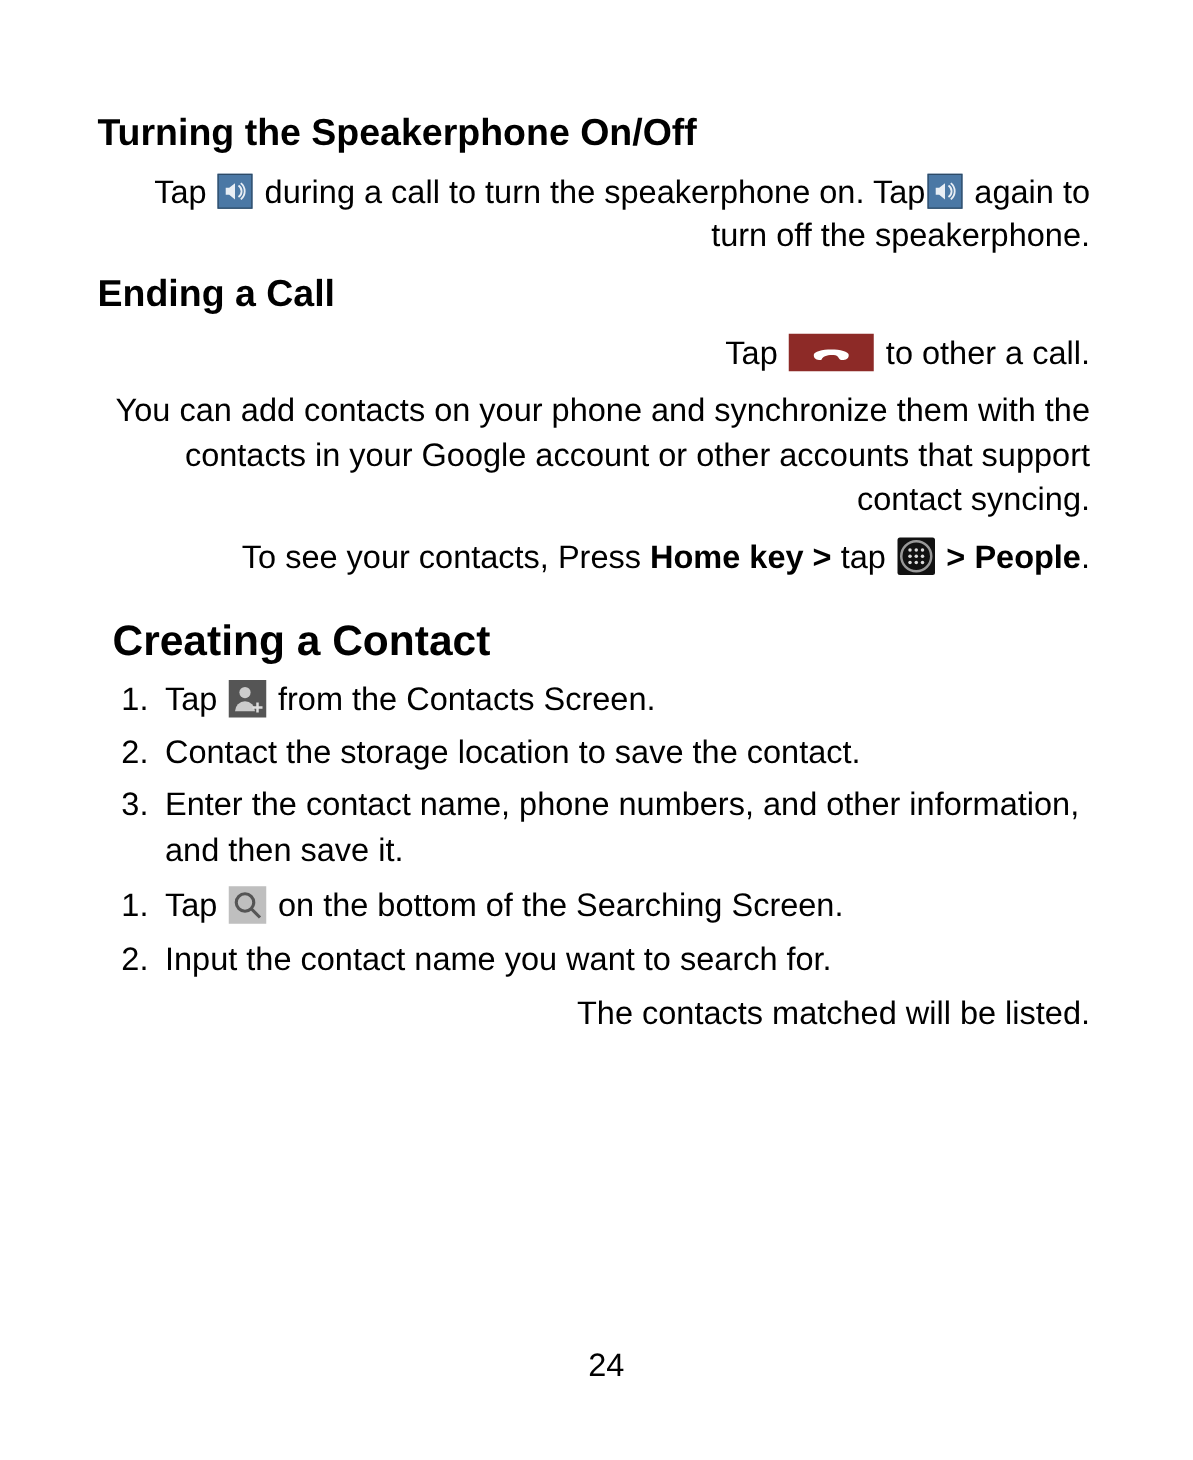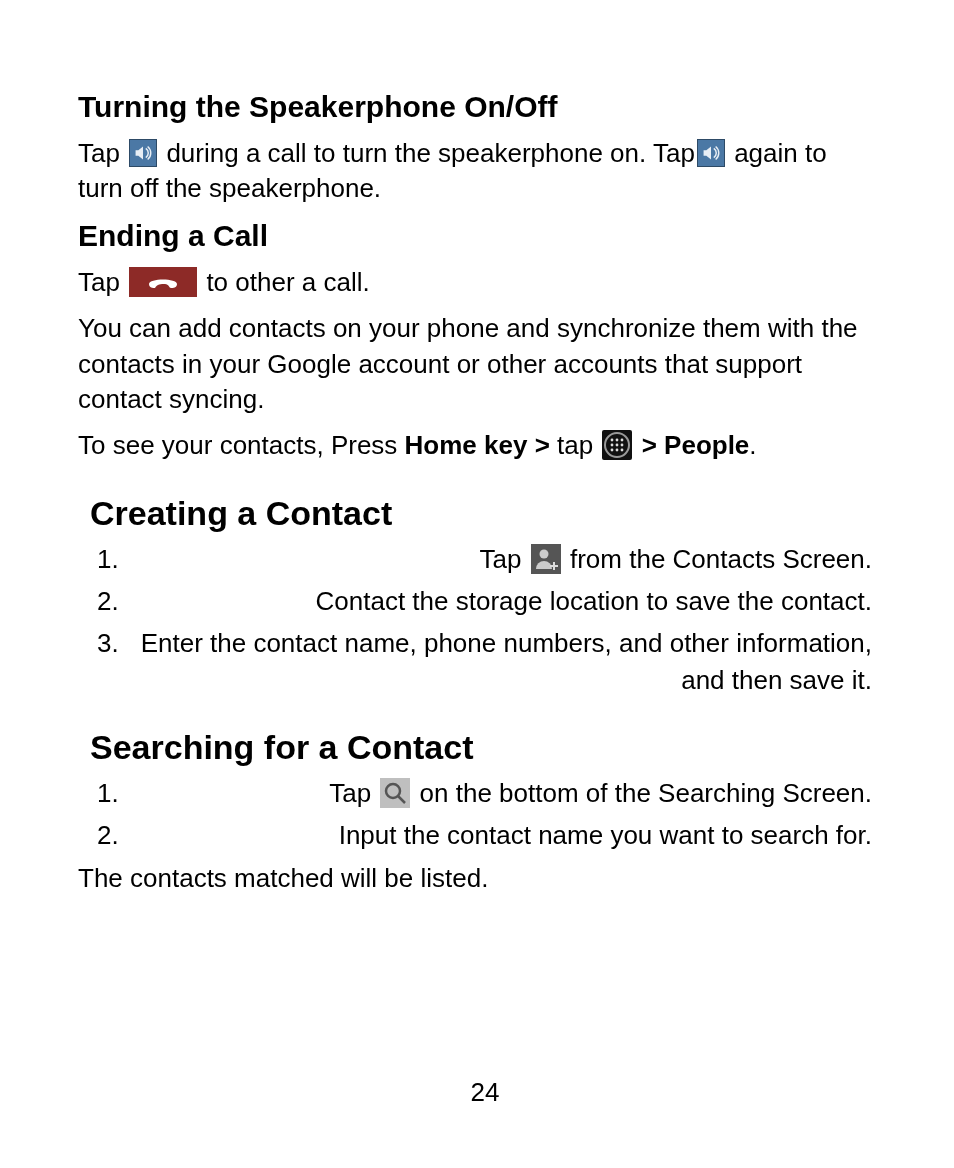--- a/index.html
+++ b/index.html
@@ -30,32 +30,32 @@
   .h2{
     font-size:34px;
     font-weight:bold;
     margin:28px 0 6px 12px;
     line-height:1.25;
   }
   .para{
     font-size:26px;
     line-height:1.38;
     margin:0 0 10px 0;
+    text-align:right;
   }
   .b{font-weight:bold;}
   ol.steps{
     font-size:26px;
     line-height:1.4;
     margin:2px 0 8px 0;
     padding-left:48px;
   }
   ol.steps li{
     padding-left:6px;
     margin-bottom:6px;
-    text-align:right;
   }
   .icon{
     display:inline-block;
     vertical-align:middle;
     position:relative;
     top:-2px;
     margin:0 2px;
   }
   .icon-speaker{
     width:28px;height:28px;
@@ -167,21 +167,20 @@
               <line x1="23" y1="18" x2="23" y2="26"></line>
               <line x1="19" y1="22" x2="27" y2="22"></line>
             </g>
           </svg>
       </span><span> from the Contacts Screen.</span>
     </li>
     <li>Contact the storage location to save the contact.</li>
     <li>Enter the contact name, phone numbers, and other information, and then save it.</li>
   </ol>
 
-  <div class="h2">Searching for a Contact</div>
   <ol class="steps">
     <li>
       <span>Tap </span><span class="icon icon-search">
         <svg viewBox="0 0 30 30">
             <g fill="none" stroke="#555" stroke-width="2.5">
               <circle cx="13" cy="13" r="7"></circle>
               <line x1="18" y1="18" x2="25" y2="25"></line>
             </g>
           </svg>
       </span><span> on the bottom of the Searching Screen.</span>

